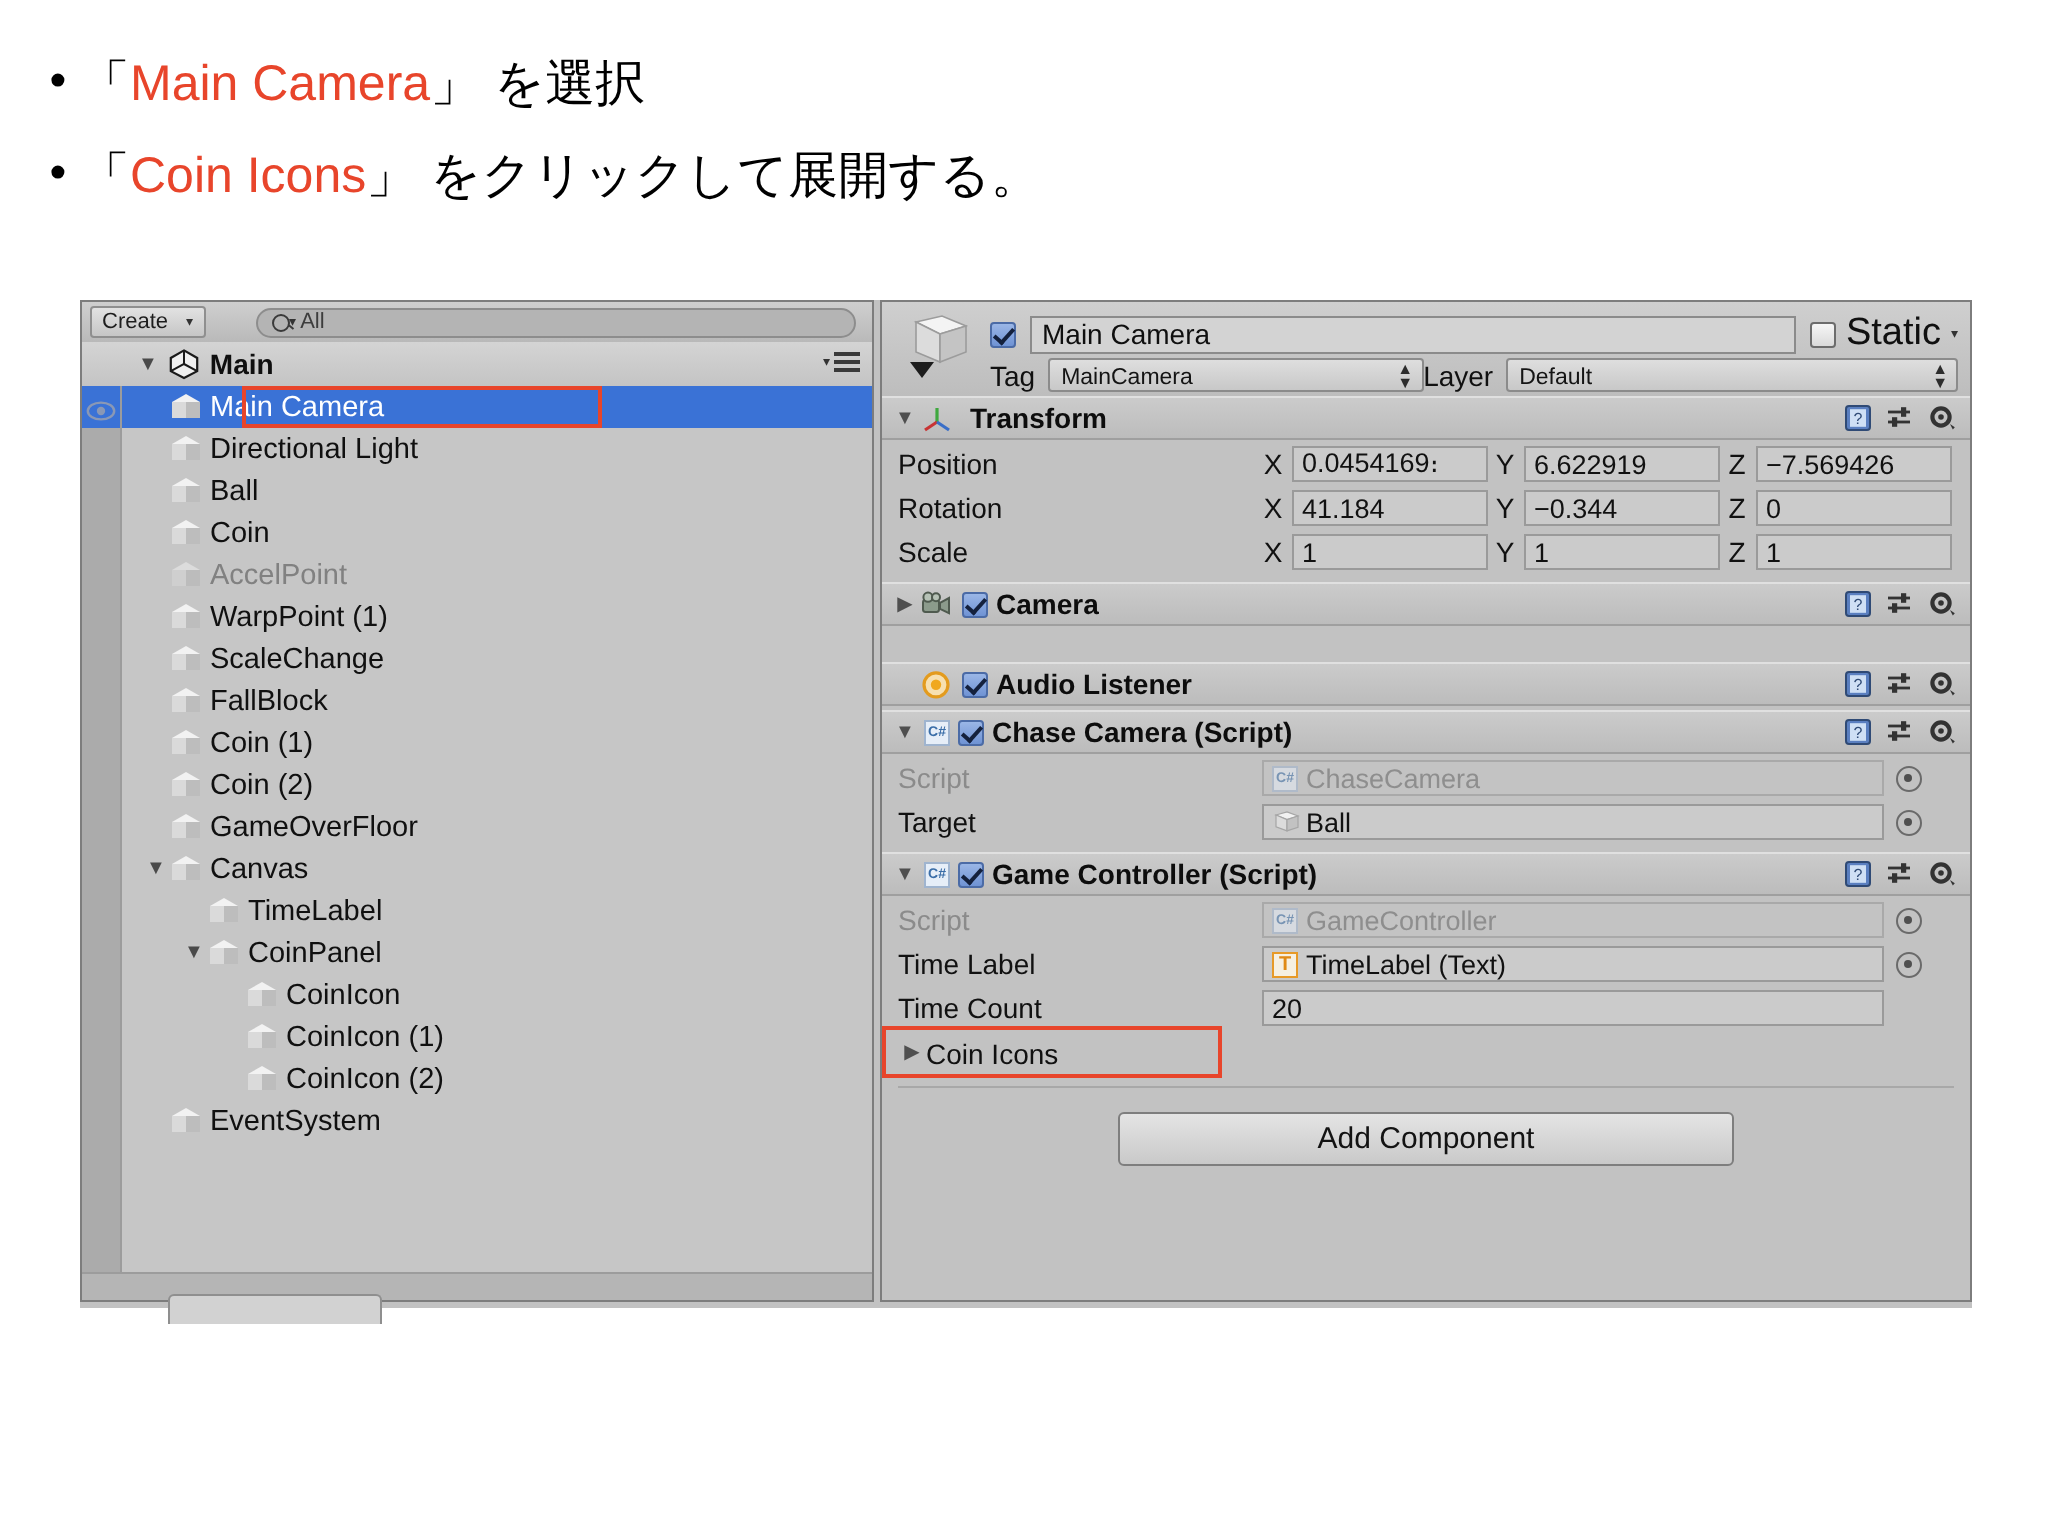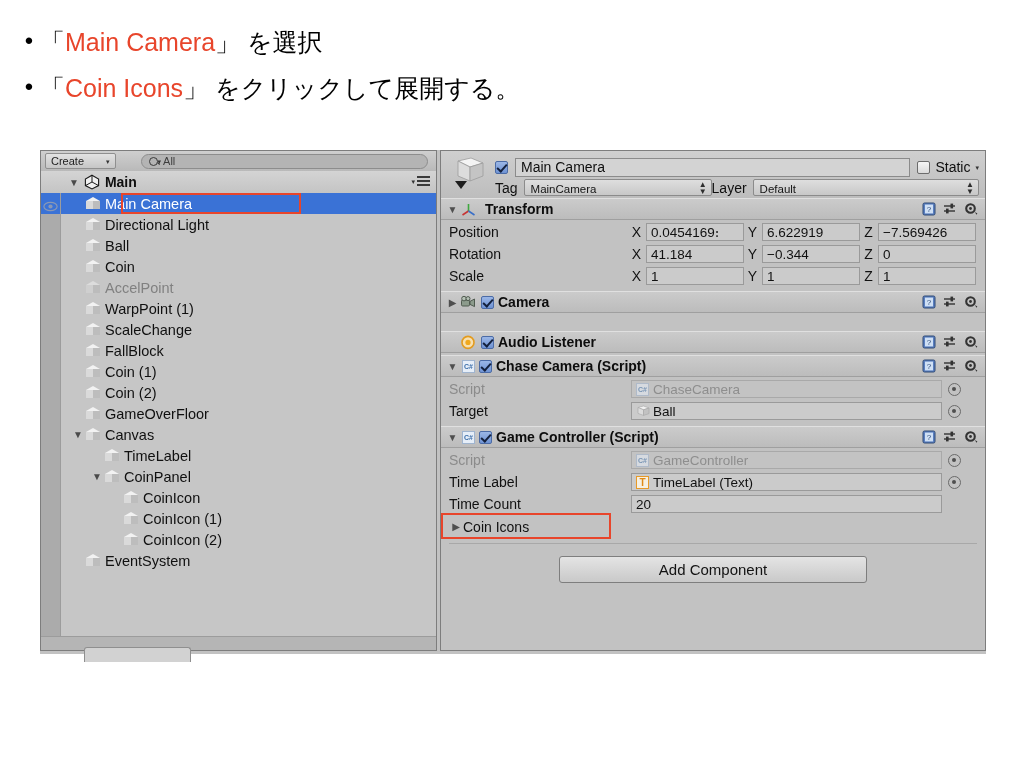--- a/index.html
+++ b/index.html
@@ -29,21 +29,21 @@
   }
   #hierarchy-toolbar{
     position:absolute;left:0;top:0;right:0;height:20px;
     background:linear-gradient(#cfcfcf,#b9b9b9);
     border-bottom:1px solid #8c8c8c;display:flex;align-items:center;
   }
   .create-btn{
     margin-left:4px;height:16px;padding:0 5px;font-size:11px;color:#1d1d1d;
     background:linear-gradient(#e2e2e2,#c6c6c6);
     border:1px solid #8f8f8f;border-radius:2px;
-    display:flex;align-items:center;gap:22px;box-sizing:border-box;
+    display:flex;align-items:center;gap:9px;box-sizing:border-box;
   }
   .tri-small{font-size:7px;color:#333;line-height:1;}
   .search-wrap{
     margin-left:25px;flex:1;margin-right:8px;height:15px;
     background:#b4b4b4;border:1px solid #8d8d8d;border-radius:8px;
     display:flex;align-items:center;padding:0 7px;box-sizing:border-box;
   }
   .search-q{
     font-size:9px;color:#3a3a3a;display:flex;align-items:center;gap:1px;
   }
@@ -134,21 +134,21 @@
   .ck.on::after{
     content:"";position:absolute;left:3px;top:0px;width:4px;height:8px;
     border:solid #14213d;border-width:0 2px 2px 0;transform:rotate(42deg);
   }
   .name-field{
     flex:1;margin-left:7px;height:19px;background:#d3d3d3;border:1px solid #8b8b8b;
     font-size:14px;color:#0f0f0f;display:flex;align-items:center;padding-left:5px;
     box-sizing:border-box;
   }
   .static-wrap{margin-left:7px;display:flex;align-items:center;gap:5px;}
-  .static-label{font-size:14px;color:#101010;}
+  .static-label{font-size:19px;color:#101010;}
   .tag-label{font-size:14px;color:#101010;margin-right:6px;}
   .dd{
     height:17px;background:linear-gradient(#dedede,#c8c8c8);
     border:1px solid #8b8b8b;border-radius:2px;font-size:11.5px;color:#141414;
     display:flex;align-items:flex-end;padding:4px 4px 0 6px;box-sizing:border-box;
   }
   .dd .arrows{margin-left:auto;font-size:8px;line-height:7px;color:#2d2d2d;text-align:center;}
   #comp-list{position:absolute;left:0;top:47px;right:0;bottom:0;overflow:hidden;}
   .comp-header{
     height:22px;display:flex;align-items:center;

